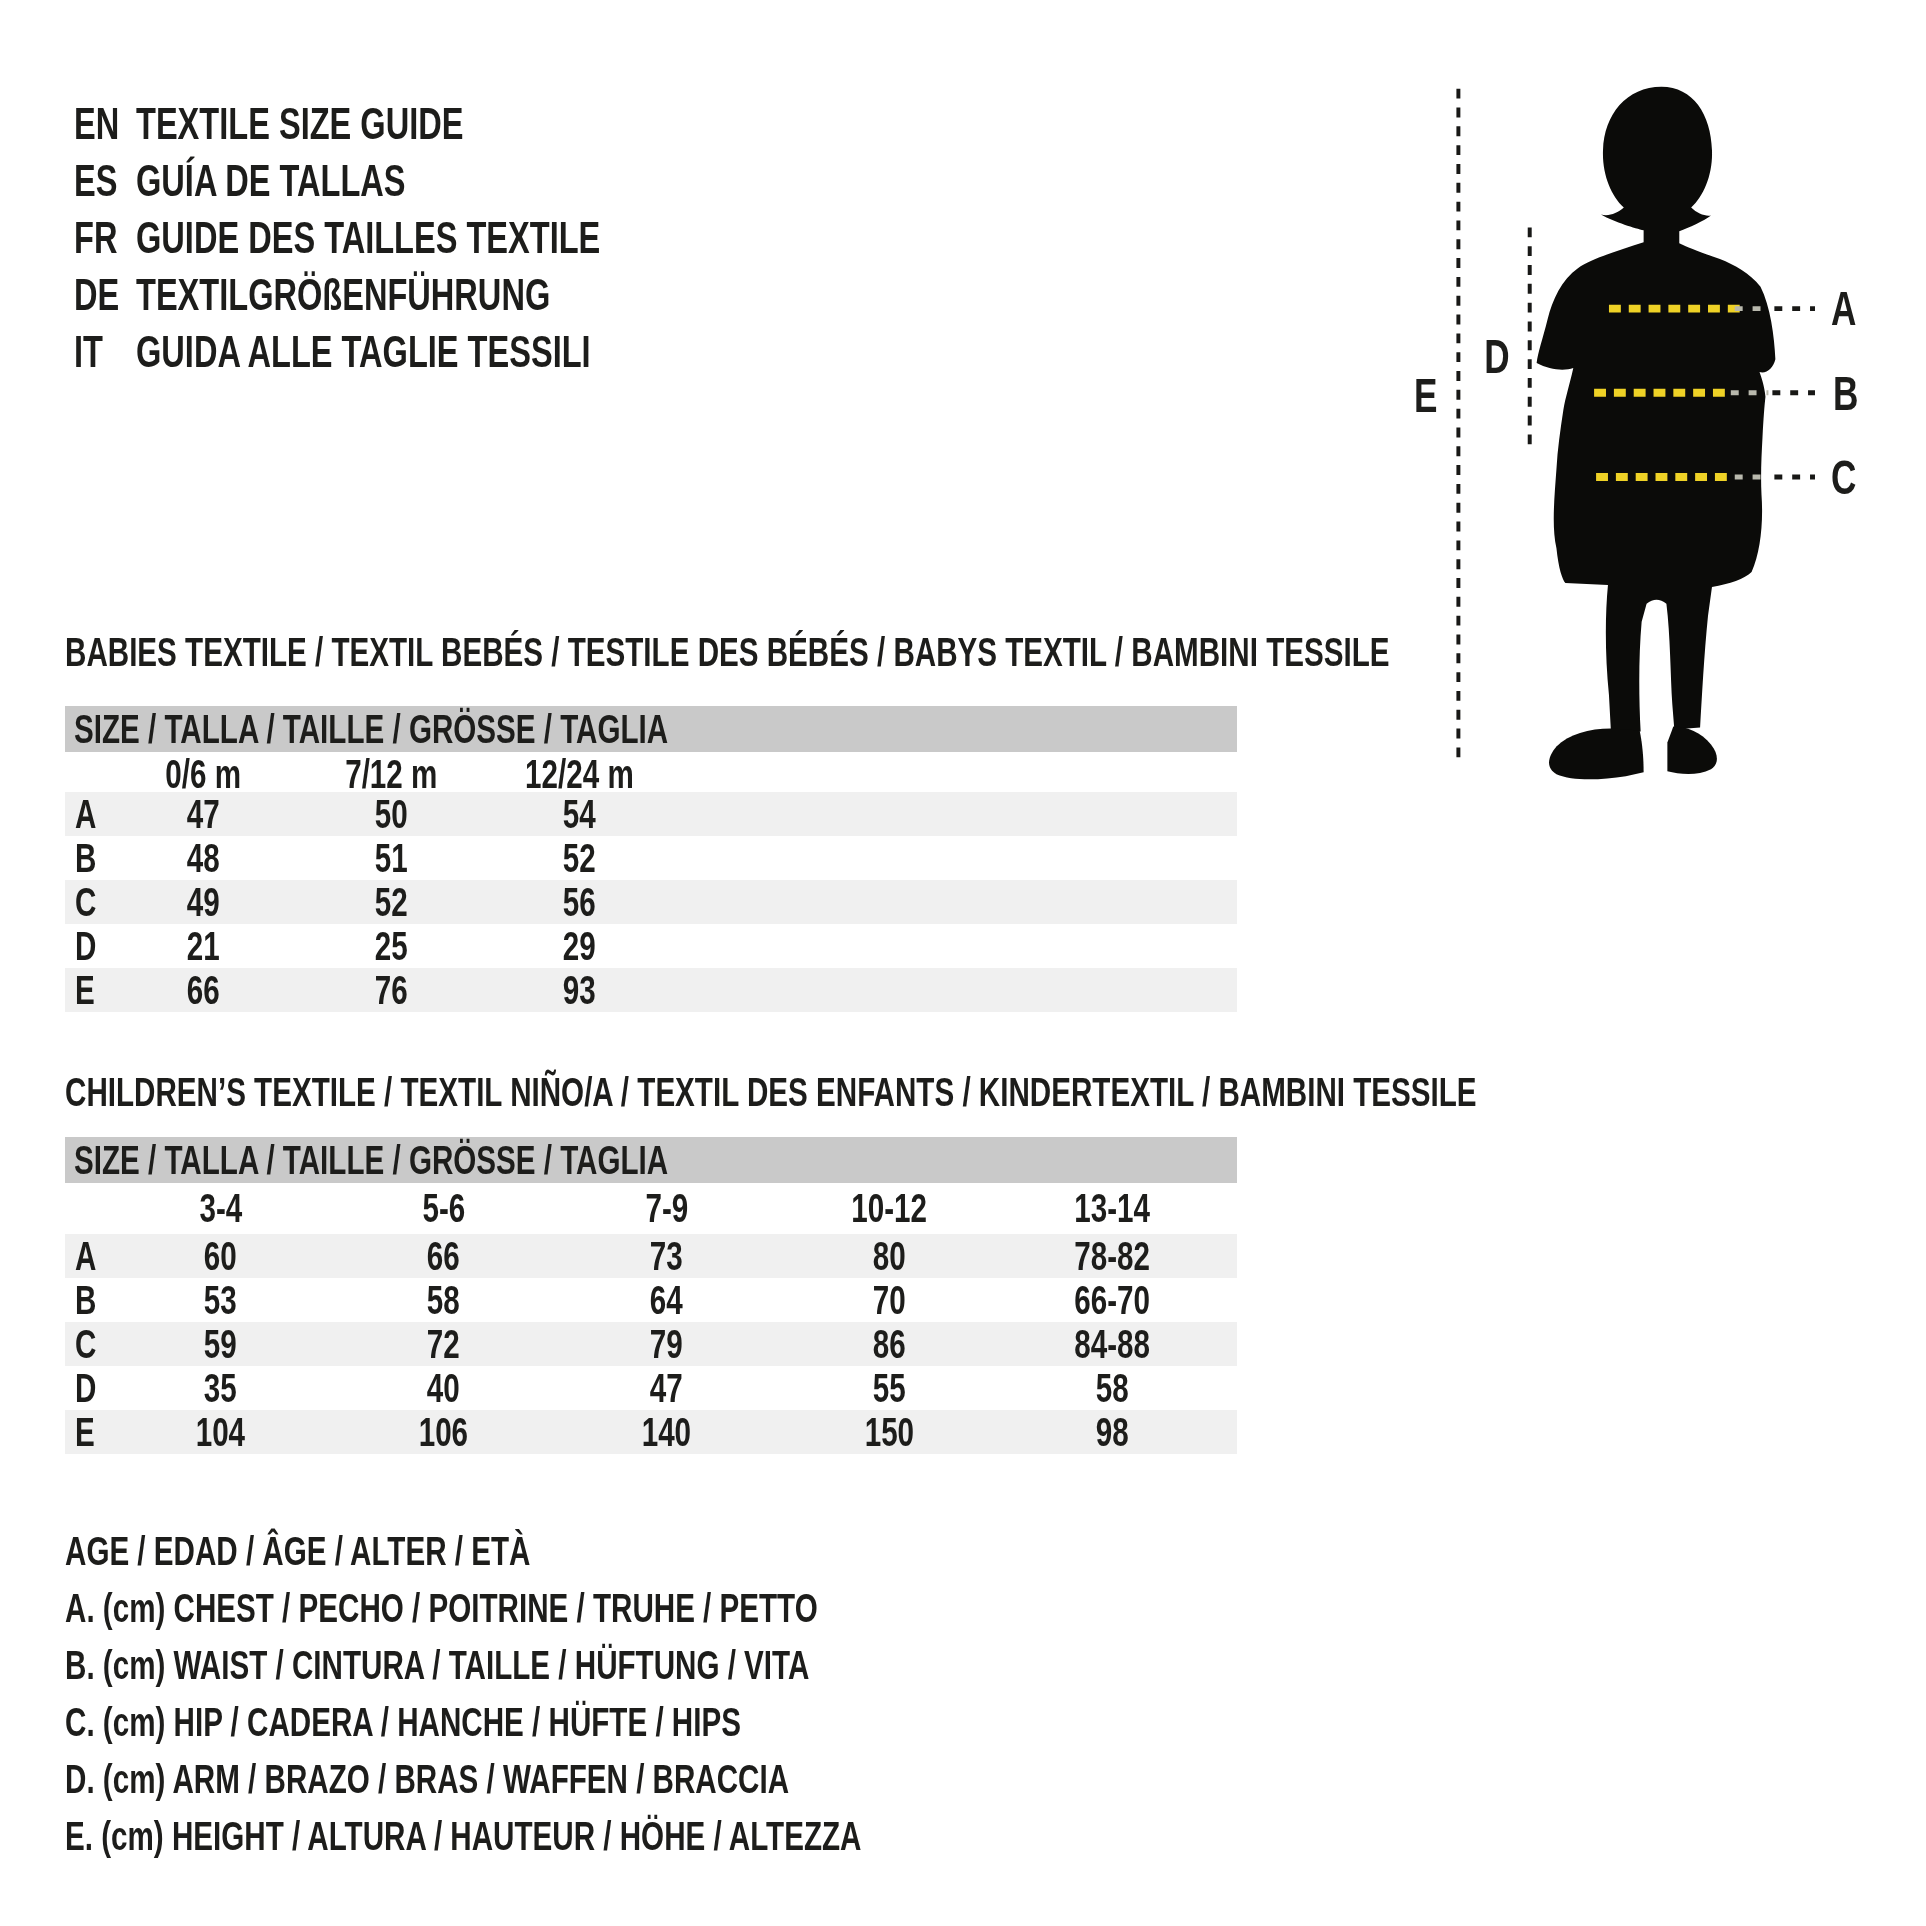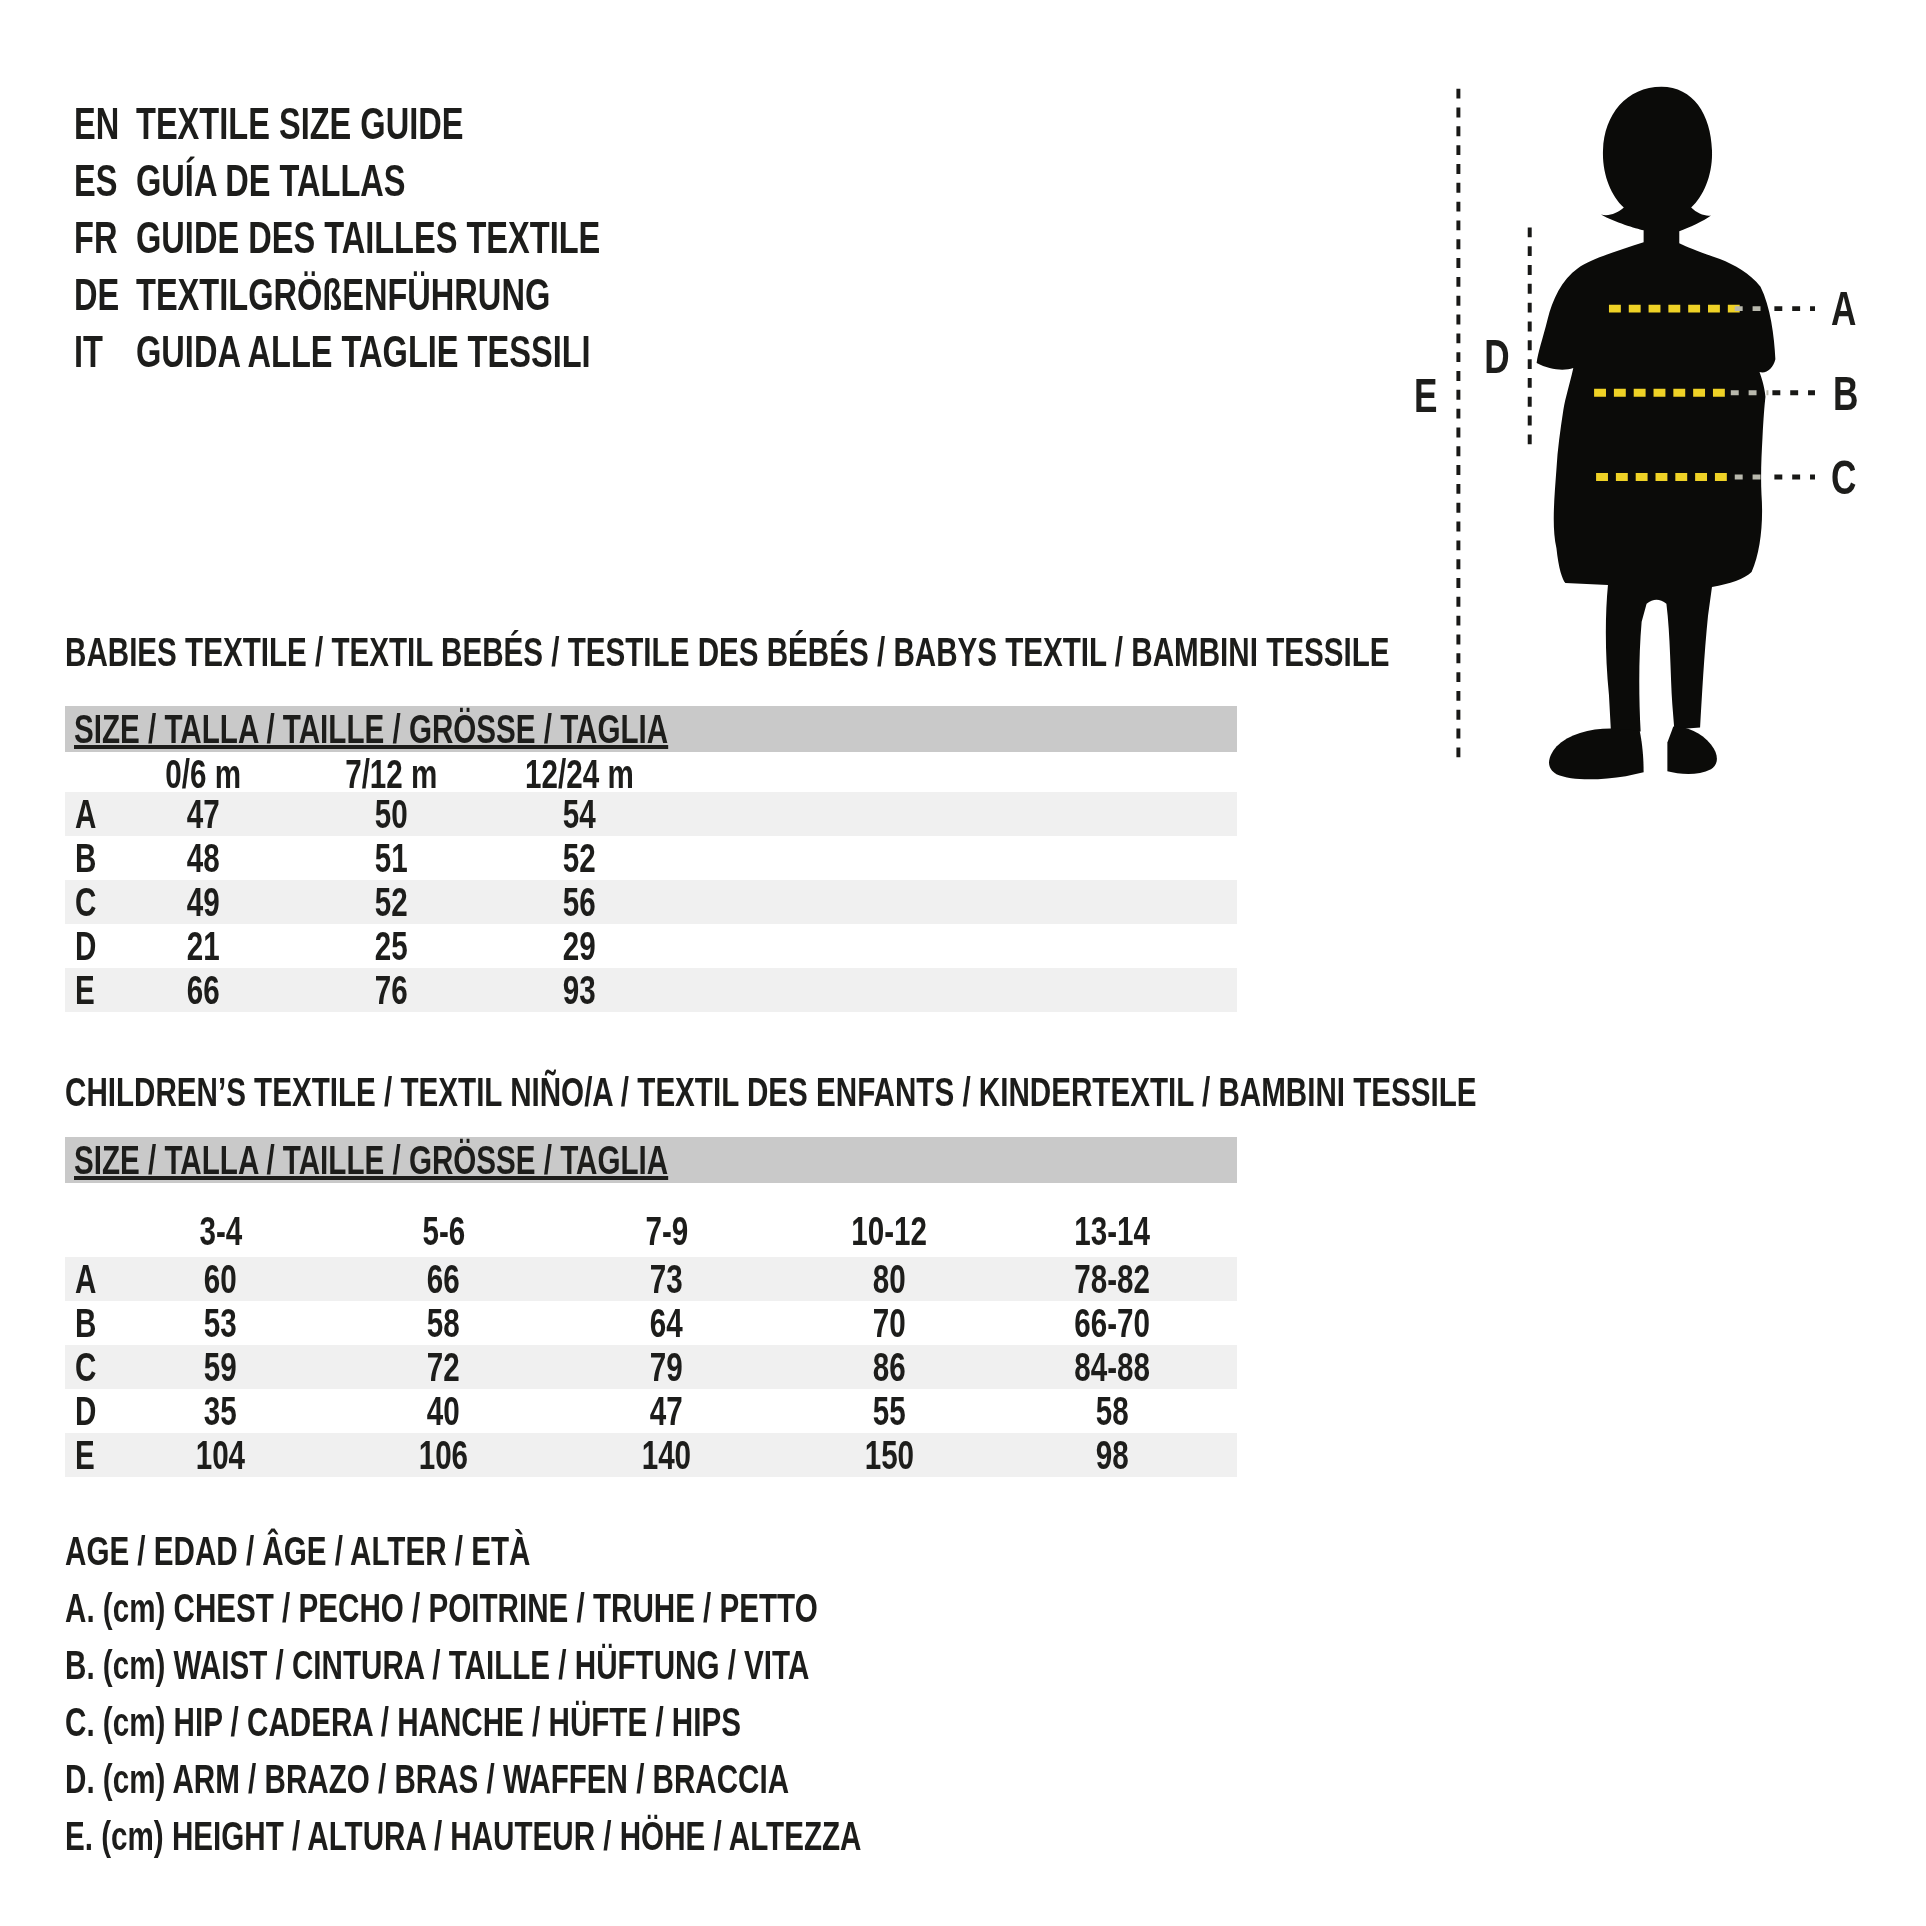--- a/index.html
+++ b/index.html
@@ -12,26 +12,26 @@
   .cxc{transform-origin:50% 50%;}
   
   .langrow{display:flex;height:57px;align-items:center;}
   .langcode{width:62px;font-size:44px;}
   .langtitle{font-size:44px;}
   
   .sectitle{font-size:40px;}
   
   .table{width:1172px;}
   .bar{height:46px;background:#c9c9c9;display:flex;align-items:center;
-       padding-left:9px;box-sizing:border-box;font-size:40px;text-decoration:underline;}
+       padding-left:9px;box-sizing:border-box;font-size:40px;}
   .trow{display:grid;align-items:center;font-size:40px;}
   .babies .trow{grid-template-columns:44px 188px 188px 188px 1fr;}
   .children .trow{grid-template-columns:44px 223px 223px 223px 223px 223px 1fr;}
   .headrow-b{height:40px;}
-  .headrow-c{height:51px;margin-top:23px;}
+  .headrow-c{height:51px;}
   .drow{height:44px;}
   .stripe{background:#f0f0f0;}
   .cell{display:flex;justify-content:center;align-items:center;}
   .cell.lbl{justify-content:flex-start;padding-left:10px;}
   
   .legendrow{height:57px;display:flex;align-items:flex-end;font-size:40px;}
   
   .dashv{stroke:#181816;stroke-width:4;stroke-dasharray:10 9;fill:none;}
   .ylw{stroke:#efd226;stroke-width:8;stroke-dasharray:12 8;fill:none;}
   .dotg{stroke:#b9b9ad;stroke-width:5;stroke-dasharray:8 10;fill:none;}

